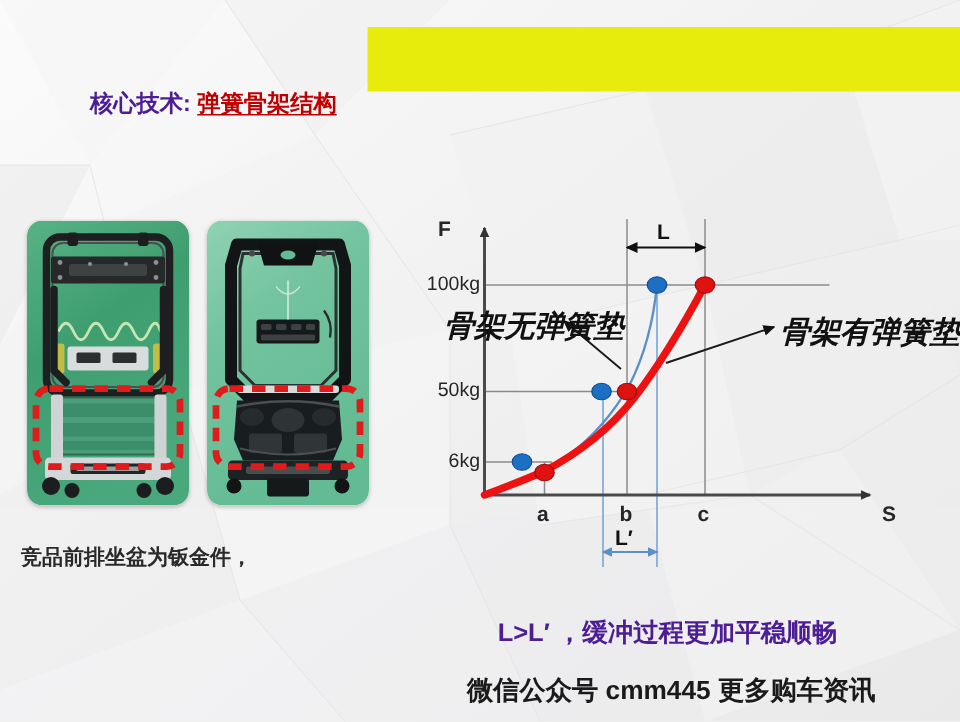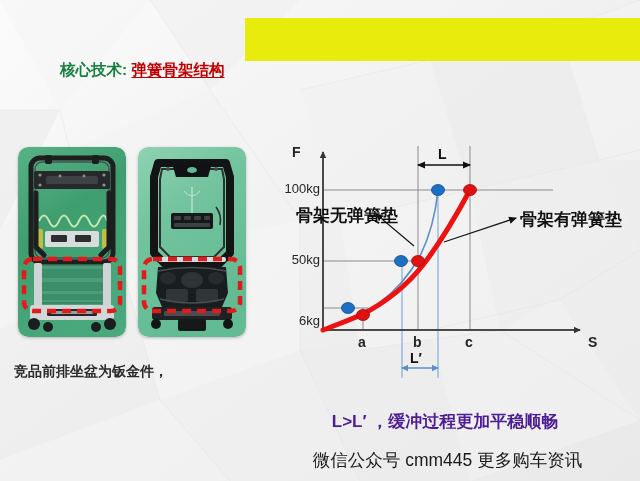--- a/index.html
+++ b/index.html
@@ -18,21 +18,21 @@
   .yellow-banner{
     left:245px;top:18px;width:395px;height:43px;
     background:#e8ec0c;
   }
 
   
   .heading{left:60px;top:60px;width:575px;}
   .h-line1{
     font-size:15.5px;font-weight:bold;line-height:20px;white-space:nowrap;
   }
-  .h-blue{color:#15803d;}
+  .h-blue{color:#4c1d95;}
   .h-red{color:#c00000;text-decoration:underline;text-underline-offset:2px;}
   .h-line2{
     font-size:14.5px;font-weight:bold;color:#14143c;line-height:21px;
     white-space:nowrap;margin-top:2px;
   }
 
   
   .photo{
     border-radius:10px;overflow:hidden;position:absolute;
     box-shadow:0 1px 3px rgba(0,0,0,.25);
@@ -50,36 +50,37 @@
 
   .axis-txt{
     position:absolute;font-size:14px;font-weight:bold;color:#262626;
     white-space:nowrap;
   }
   .tick-txt{
     position:absolute;font-size:13px;color:#262626;white-space:nowrap;
     text-align:right;
   }
   .lbl-cn{
-    position:absolute;font-size:17px;font-weight:bold;color:#111;
+    position:absolute;font-size:20px;font-weight:bold;color:#111;
     white-space:nowrap;
+    font-style:italic;
   }
   .dim-txt{
     position:absolute;font-size:14px;font-weight:bold;color:#111;
     white-space:nowrap;
   }
 
   
   .bottom1{
     left:255px;top:410px;width:380px;text-align:center;
     font-size:17px;font-weight:bold;color:#4c1d95;white-space:nowrap;
   }
   .bottom2{
     left:255px;top:448px;width:385px;text-align:center;
-    font-size:17.5px;font-weight:normal;color:#1a1a1a;white-space:nowrap;
+    font-size:17.5px;font-weight:bold;color:#1a1a1a;white-space:nowrap;
   }
 </style>
 </head>
 <body>
 
 <svg id="bg" width="640" height="481" viewBox="0 0 640 481">
   <defs>
     <linearGradient id="gbase" x1="0" y1="0" x2="1" y2="1">
       <stop offset="0%" stop-color="#fbfbfb"></stop>
       <stop offset="50%" stop-color="#f0f0f1"></stop>
@@ -309,21 +310,21 @@
       <line x1="176" y1="104" x2="248" y2="80" stroke="#1a1a1a" stroke-width="1.3" marker-end="url(#arrHeadL)"></line>
     </svg>
 
     
     <div class="axis-txt" style="left:24px;top:6px;">F</div>
     <div class="axis-txt" style="left:320px;top:196px;">S</div>
 
     
     <div class="tick-txt" style="left:-6px;top:43px;width:58px;">100kg</div>
     <div class="tick-txt" style="left:-6px;top:114px;width:58px;">50kg</div>
-    <div class="tick-txt" style="left:-6px;top:175px;width:58px;">6kg</div>
+    <div class="tick-txt" style="left:-6px;top:161px;width:58px;">6kg</div>
 
     
     <div class="axis-txt" style="left:90px;top:196px;">a</div>
     <div class="axis-txt" style="left:145px;top:196px;">b</div>
     <div class="axis-txt" style="left:197px;top:196px;">c</div>
 
     
     <div class="lbl-cn" style="left:28px;top:66px;">骨架无弹簧垫</div>
     <div class="lbl-cn" style="left:252px;top:70px;">骨架有弹簧垫</div>
 

